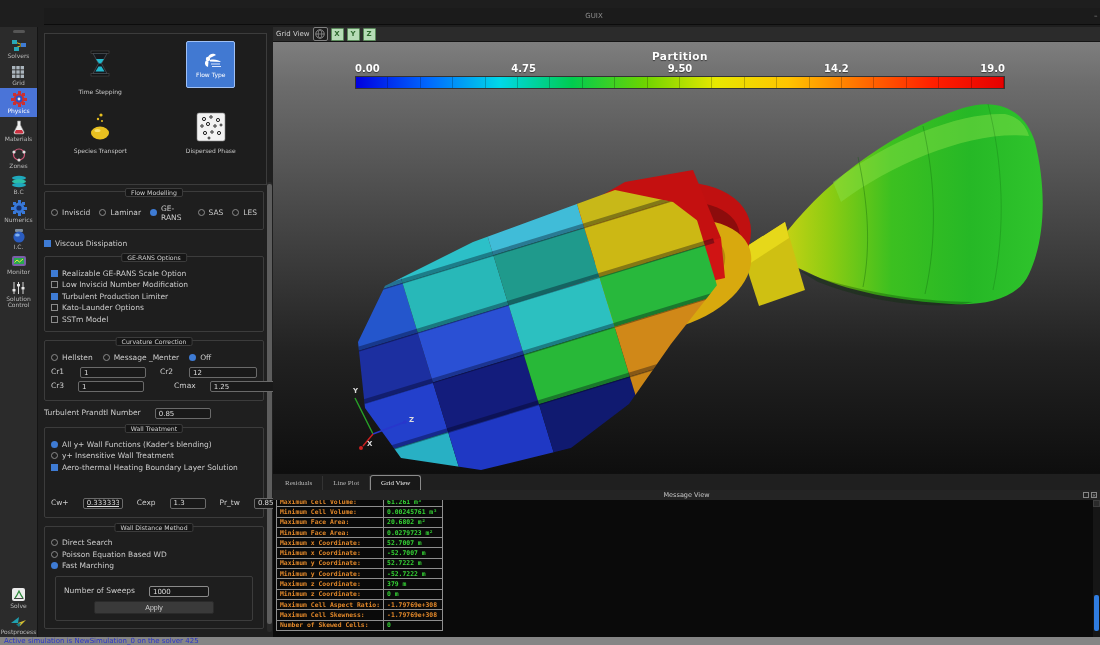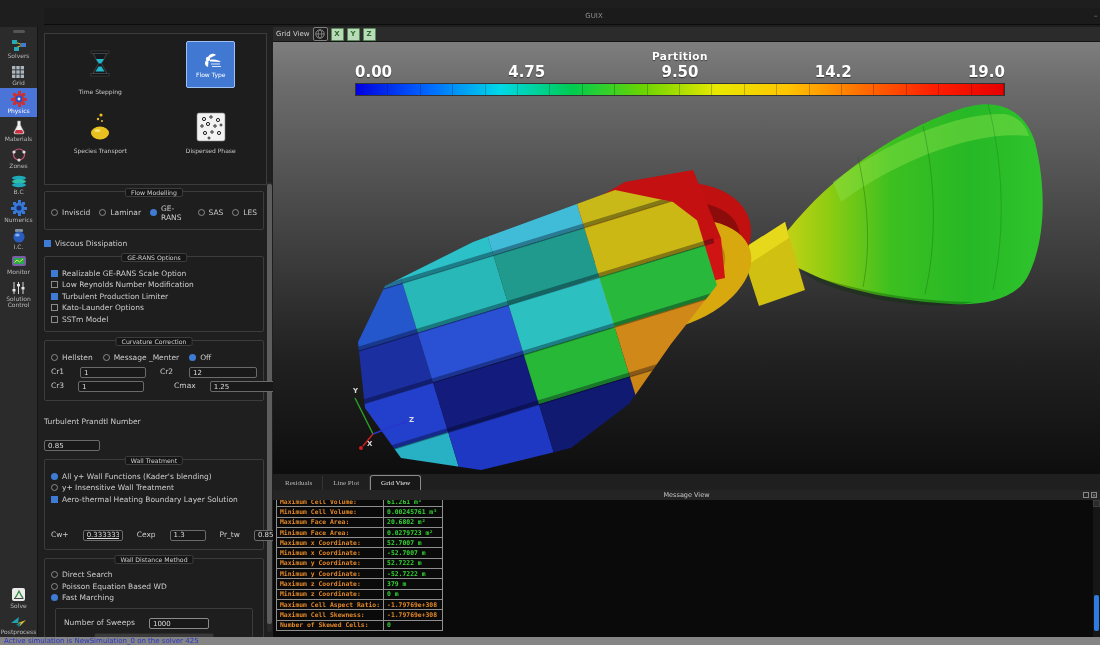--- a/index.html
+++ b/index.html
@@ -50,21 +50,21 @@
   
   .gv-toolbar{position:absolute;left:273px;top:27px;width:827px;height:15px;background:#2b2b2b;border-bottom:1px solid #141414;
               display:flex;align-items:center;gap:3px;padding-left:3px;box-sizing:border-box;font-size:7px;color:#cfcfcf;}
   .globe-btn{width:13px;height:12px;background:#1d1d1d;border:1px solid #808080;border-radius:2px;display:flex;align-items:center;justify-content:center;}
   .axis-btn{width:11px;height:11px;background:#b7dcb7;border:1px solid #5a8a5a;border-radius:1px;color:#2f6a2f;
             font-size:7px;font-weight:bold;display:flex;align-items:center;justify-content:center;}
   .viewport{position:absolute;left:273px;top:42px;width:827px;height:431px;
             background:linear-gradient(180deg,#7e7e7e 0%,#6c6c6c 10%,#4a4a4a 38%,#222 72%,#0e0e0e 100%);overflow:hidden;}
   .cbar-wrap{position:absolute;left:82px;top:8px;width:650px;}
   .cbar-title{text-align:center;color:#fff;font-size:10.5px;font-weight:bold;letter-spacing:.5px;text-shadow:0 1px 1px rgba(0,0,0,.5);}
-  .cbar-ticks{display:flex;justify-content:space-between;color:#fff;font-size:15px;font-weight:bold;text-shadow:0 1px 1px rgba(0,0,0,.5);margin:1px 0 2px 0;}
+  .cbar-ticks{display:flex;justify-content:space-between;color:#fff;font-size:10px;font-weight:bold;text-shadow:0 1px 1px rgba(0,0,0,.5);margin:1px 0 2px 0;}
   .cbar{height:11px;border:1px solid #333;position:relative;}
   .cbar .segs{position:absolute;inset:0;background:repeating-linear-gradient(90deg,transparent 0 31.4px,rgba(0,0,0,.22) 31.4px 32.4px);}
   .scene{position:absolute;left:0;top:0;}
   
   .tabs{position:absolute;left:273px;top:473px;width:827px;height:17px;background:#1f1f1f;border-top:1px solid #0f0f0f;
         display:flex;align-items:flex-end;padding-left:2px;box-sizing:border-box;font-size:7px;font-family:Liberation Serif, serif;}
   .tab{padding:3px 10px;color:#b5b5b5;border-right:1px solid #333;}
   .tab.active{background:#181818;border:1px solid #8a8a8a;border-bottom:none;border-radius:3px 3px 0 0;color:#eee;}
   
   .msg{position:absolute;left:273px;top:490px;width:827px;height:147px;background:#0a0a0a;}
@@ -339,21 +339,21 @@
       </div>
 
       <div class="gbox">
         <div class="gtitle">GE-RANS Options</div>
         <div class="ctl-row">
             <span class="chkbox on"></span>
             <span>Realizable GE-RANS Scale Option</span>
           </div>
         <div class="ctl-row">
             <span class="chkbox"></span>
-            <span>Low Reynolds Number Modification</span>
+            <span>Low Inviscid Number Modification</span>
           </div>
         <div class="ctl-row">
             <span class="chkbox on"></span>
             <span>Turbulent Production Limiter</span>
           </div>
         <div class="ctl-row">
             <span class="chkbox"></span>
             <span>Kato-Launder Options</span>
           </div>
         <div class="ctl-row">
@@ -385,21 +385,21 @@
           <input class="tf" style="width: 68px;" value="12">
         </div>
         <div class="frow">
           <span class="fl">Cr3</span>
           <input class="tf" style="width: 66px;" value="1">
           <span style="width:22px;padding-left:16px;">Cmax</span>
           <input class="tf" style="width: 68px;" value="1.25">
         </div>
       </div>
 
-      <div class="frow" style="margin-top:16px;flex-direction:column;">
+      <div class="frow" style="margin-top:7px;">
         <span>Turbulent Prandtl Number</span>
         <input class="tf" style="width: 56px;" value="0.85">
       </div>
 
       <div class="gbox">
         <div class="gtitle">Wall Treatment</div>
         <div class="ctl-row">
             <span class="radio on"></span>
             <span>All y+ Wall Functions (Kader's blending)</span>
           </div>

